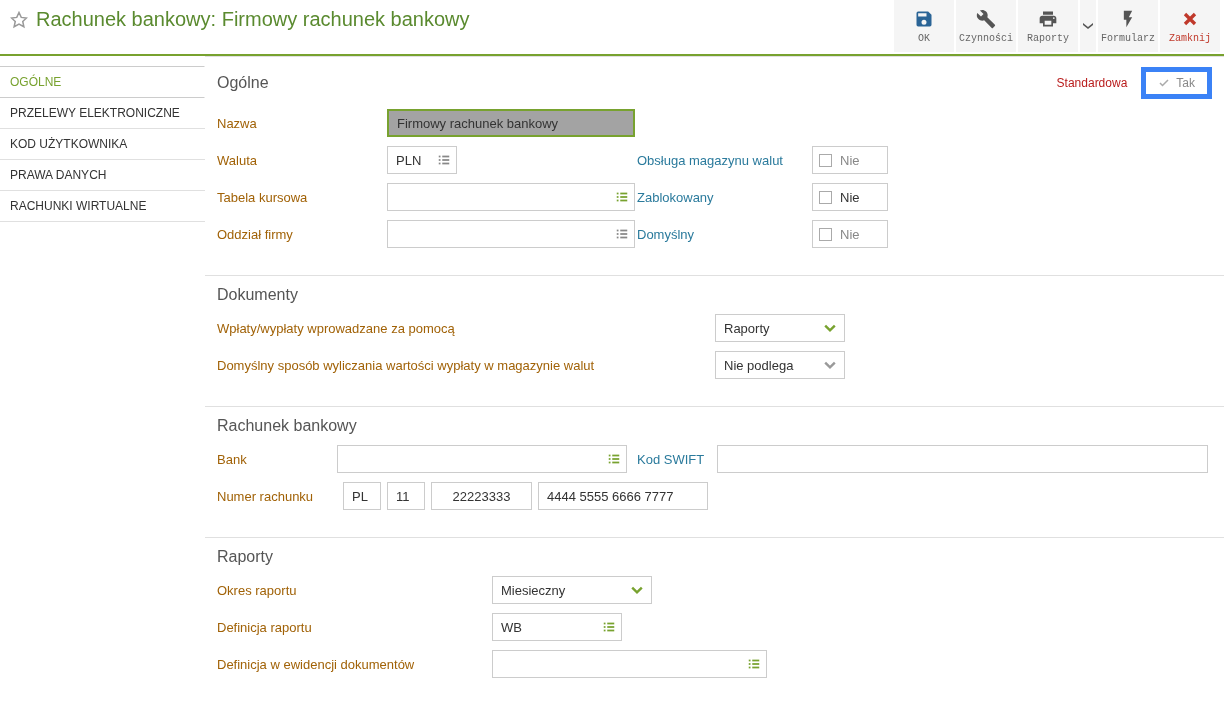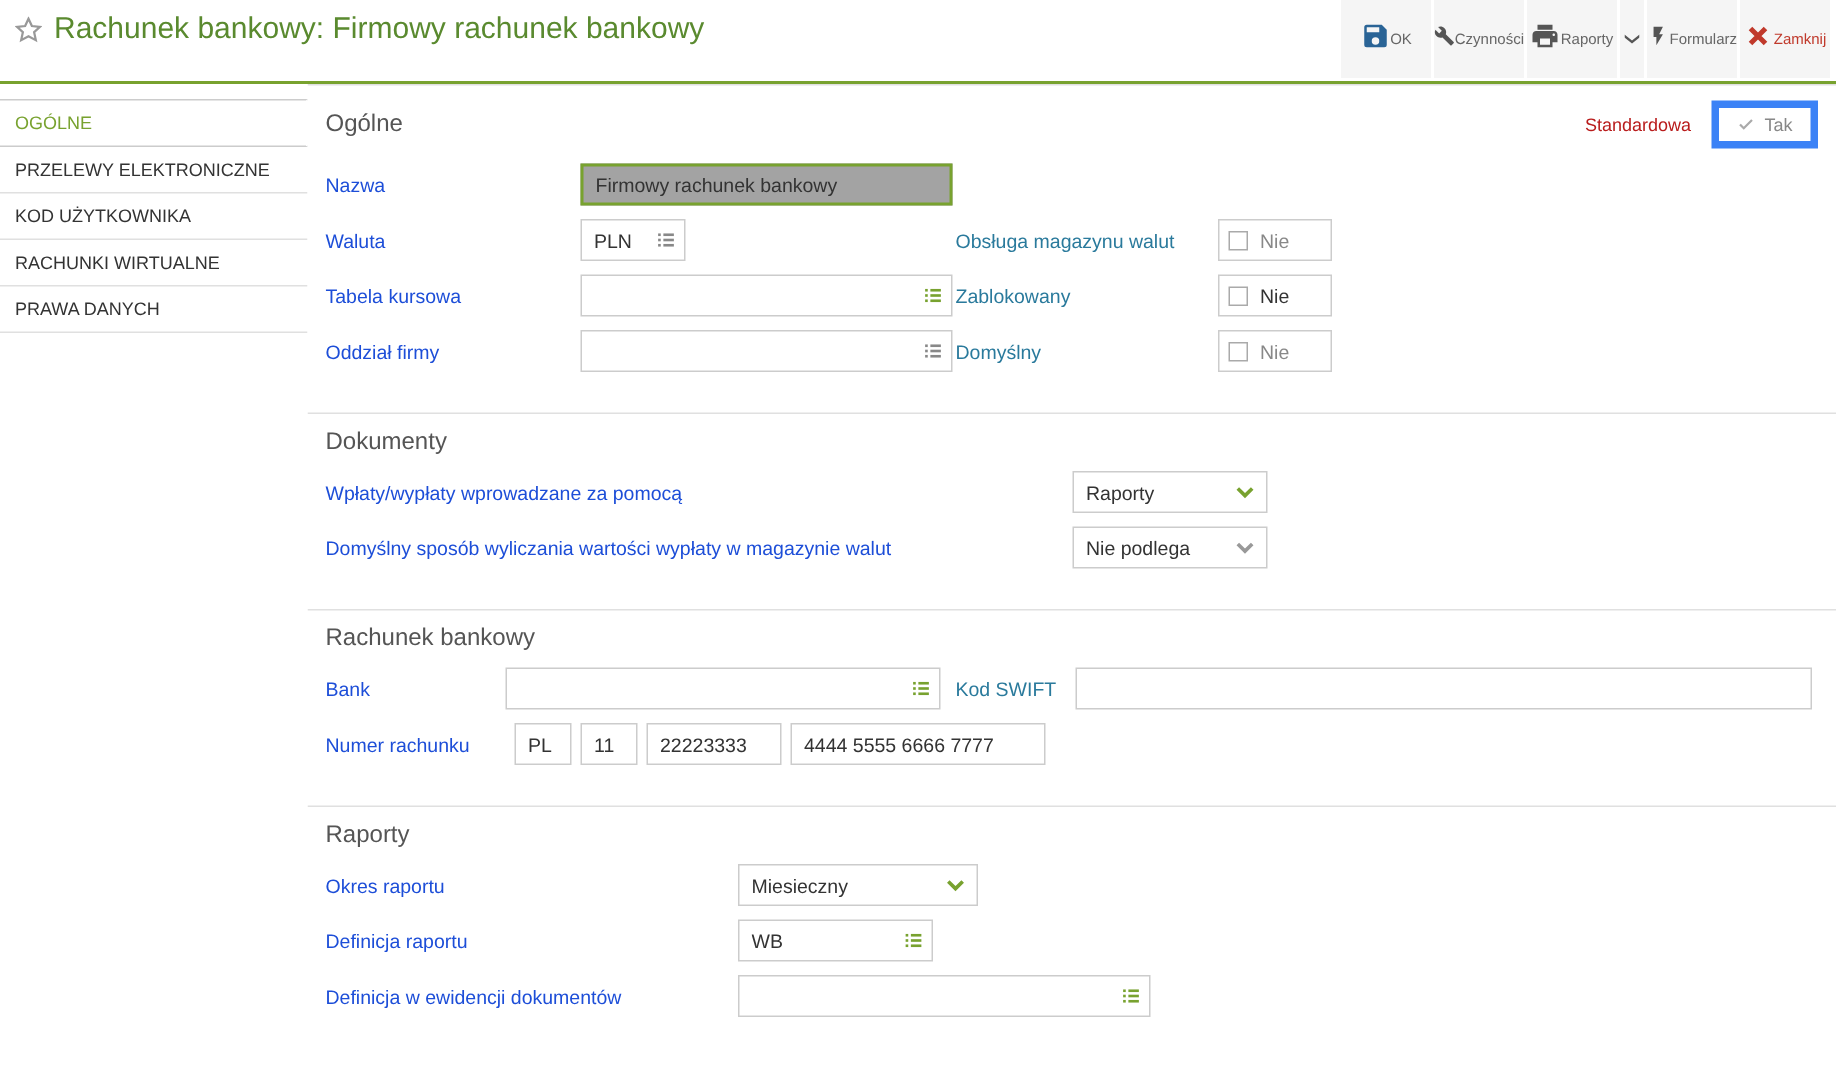--- a/index.html
+++ b/index.html
@@ -3,21 +3,21 @@
 <meta charset="utf-8">
 <style>
 * { box-sizing: border-box; margin: 0; padding: 0; }
 body { font-family: "Segoe UI", Tahoma, sans-serif; font-size: 13px; color: #333; background: #fff; }
 
 .header { display: flex; align-items: flex-start; border-bottom: 2px solid #78a22f; height: 56px; }
 .title-area { display: flex; align-items: center; padding: 8px 10px; flex: 1; }
 .star-icon { width: 18px; height: 18px; margin-right: 8px; color: #999; }
 .page-title { font-size: 20px; font-weight: 400; color: #5a8a2f; }
 .toolbar { display: flex; gap: 2px; padding-right: 4px; }
-.tool-btn { width: 60px; height: 52px; display: flex; flex-direction: row; align-items: center; justify-content: center; background: #f5f5f5; cursor: pointer; }
+.tool-btn { width: 60px; height: 52px; display: flex; flex-direction: column; align-items: center; justify-content: center; background: #f5f5f5; cursor: pointer; font-family: Liberation Mono, monospace; }
 .tool-btn svg { width: 20px; height: 20px; margin-bottom: 4px; }
 .tool-btn-label { font-size: 10px; color: #666; }
 .tool-btn.close svg { color: #c0392b; }
 .tool-btn.close .tool-btn-label { color: #c0392b; }
 .tool-btn.ok svg { color: #2a6496; }
 .tool-btn svg { color: #555; }
 .tool-caret { width: 16px; height: 52px; background: #f5f5f5; display: flex; align-items: center; justify-content: center; cursor: pointer; }
 .tool-caret svg { width: 10px; height: 10px; color: #555; }
 
 .main { display: flex; height: calc(100vh - 56px); }
@@ -28,21 +28,21 @@
 
 .content { flex: 1; overflow-y: auto; background: #fff; padding: 0; }
 .section { border-top: 1px solid #e0e0e0; padding: 10px 12px 14px 12px; margin-bottom: 4px; }
 .section-header { display: flex; align-items: center; margin-bottom: 10px; }
 .section-title { font-size: 16px; color: #555; font-weight: 400; flex: 1; }
 .section-badge { font-size: 12px; color: #b91c1c; margin-right: 14px; cursor: pointer; }
 .section-toggle { border: 5px solid #3b82f6; padding: 4px 12px; font-size: 12px; color: #888; display: flex; align-items: center; gap: 6px; }
 .section-toggle svg { width: 12px; height: 12px; }
 
 .form-row { display: flex; align-items: center; margin-bottom: 9px; min-height: 28px; }
-.form-label { width: 170px; font-size: 13px; color: #1d4ed8; cursor: default; }
+.form-label { width: 170px; font-size: 13px; color: #a16207; cursor: default; }
 .form-label.wide { width: 275px; }
 .form-label.narrow { width: 120px; }
 .form-input { border: 1px solid #ccc; height: 28px; padding: 0 8px; font-size: 13px; color: #333; background: #fff; }
 .form-input.active { background: #a3a3a3; border: 2px solid #78a22f; }
 .input-wrap { position: relative; display: inline-flex; align-items: center; }
 .input-wrap .picker-icon { position: absolute; right: 6px; width: 14px; height: 14px; color: #78a22f; cursor: pointer; }
 .input-wrap .picker-icon.gray { color: #888; }
 .dropdown { border: 1px solid #ccc; height: 28px; padding: 0 28px 0 8px; font-size: 13px; background: #fff; position: relative; display: inline-flex; align-items: center; min-width: 130px; }
 .dropdown .caret { position: absolute; right: 8px; width: 12px; height: 12px; color: #78a22f; }
 .dropdown.gray .caret { color: #999; }
@@ -100,22 +100,22 @@
       <span class="tool-btn-label">Zamknij</span>
     </div>
   </div>
 </div>
 
 <div class="main">
   <div class="sidebar">
     <div class="tab-item active">OGÓLNE</div>
     <div class="tab-item">PRZELEWY ELEKTRONICZNE</div>
     <div class="tab-item">KOD UŻYTKOWNIKA</div>
+    <div class="tab-item">PRAWA DANYCH</div>
     <div class="tab-item">RACHUNKI WIRTUALNE</div>
-    <div class="tab-item">PRAWA DANYCH</div>
   </div>
 
   <div class="content">
 
     <div class="section">
       <div class="section-header">
         <div class="section-title">Ogólne</div>
         <div class="section-badge">Standardowa</div>
         <div class="section-toggle">
           <svg viewBox="0 0 24 24" fill="none" stroke="#aaa" stroke-width="3">
@@ -229,21 +229,21 @@
               <rect x="6" y="11" width="8" height="2"></rect>
             </svg>
         </div>
         <div style="width:80px;margin-left:10px;color:#2a7a9c">Kod SWIFT</div>
         <input class="form-input" style="flex: 1 1 0%; margin-right: 4px;" value="">
       </div>
       <div class="form-row acct-row">
         <div class="form-label narrow">Numer rachunku</div>
         <input class="form-input" style="width: 38px;" value="PL">
         <input class="form-input" style="width: 38px;" value="11">
-        <input class="form-input" style="width: 90px;" value="22223333">
+        <input class="form-input" style="width: 101px; text-align: center;" value="22223333">
         <input class="form-input" style="width: 170px;" value="4444 5555 6666 7777">
       </div>
     </div>
 
     <div class="section">
       <div class="section-header">
         <div class="section-title">Raporty</div>
       </div>
       <div class="form-row">
         <div class="form-label wide">Okres raportu</div>

